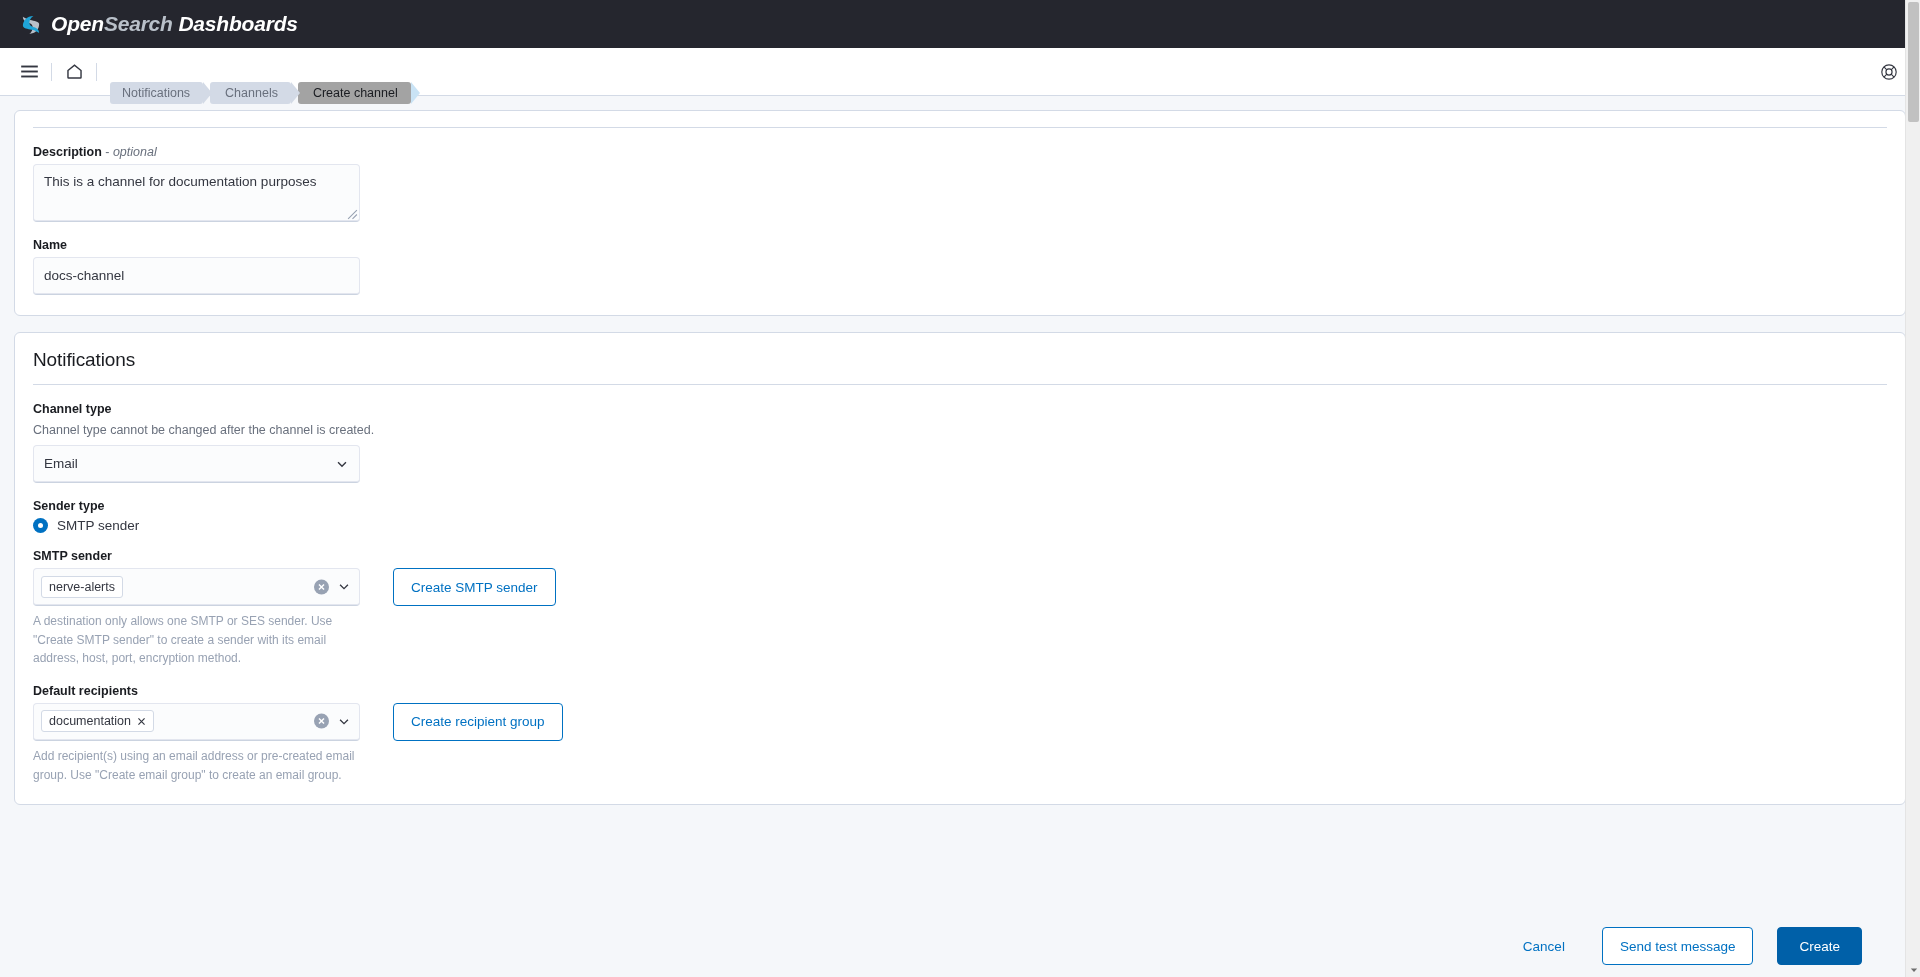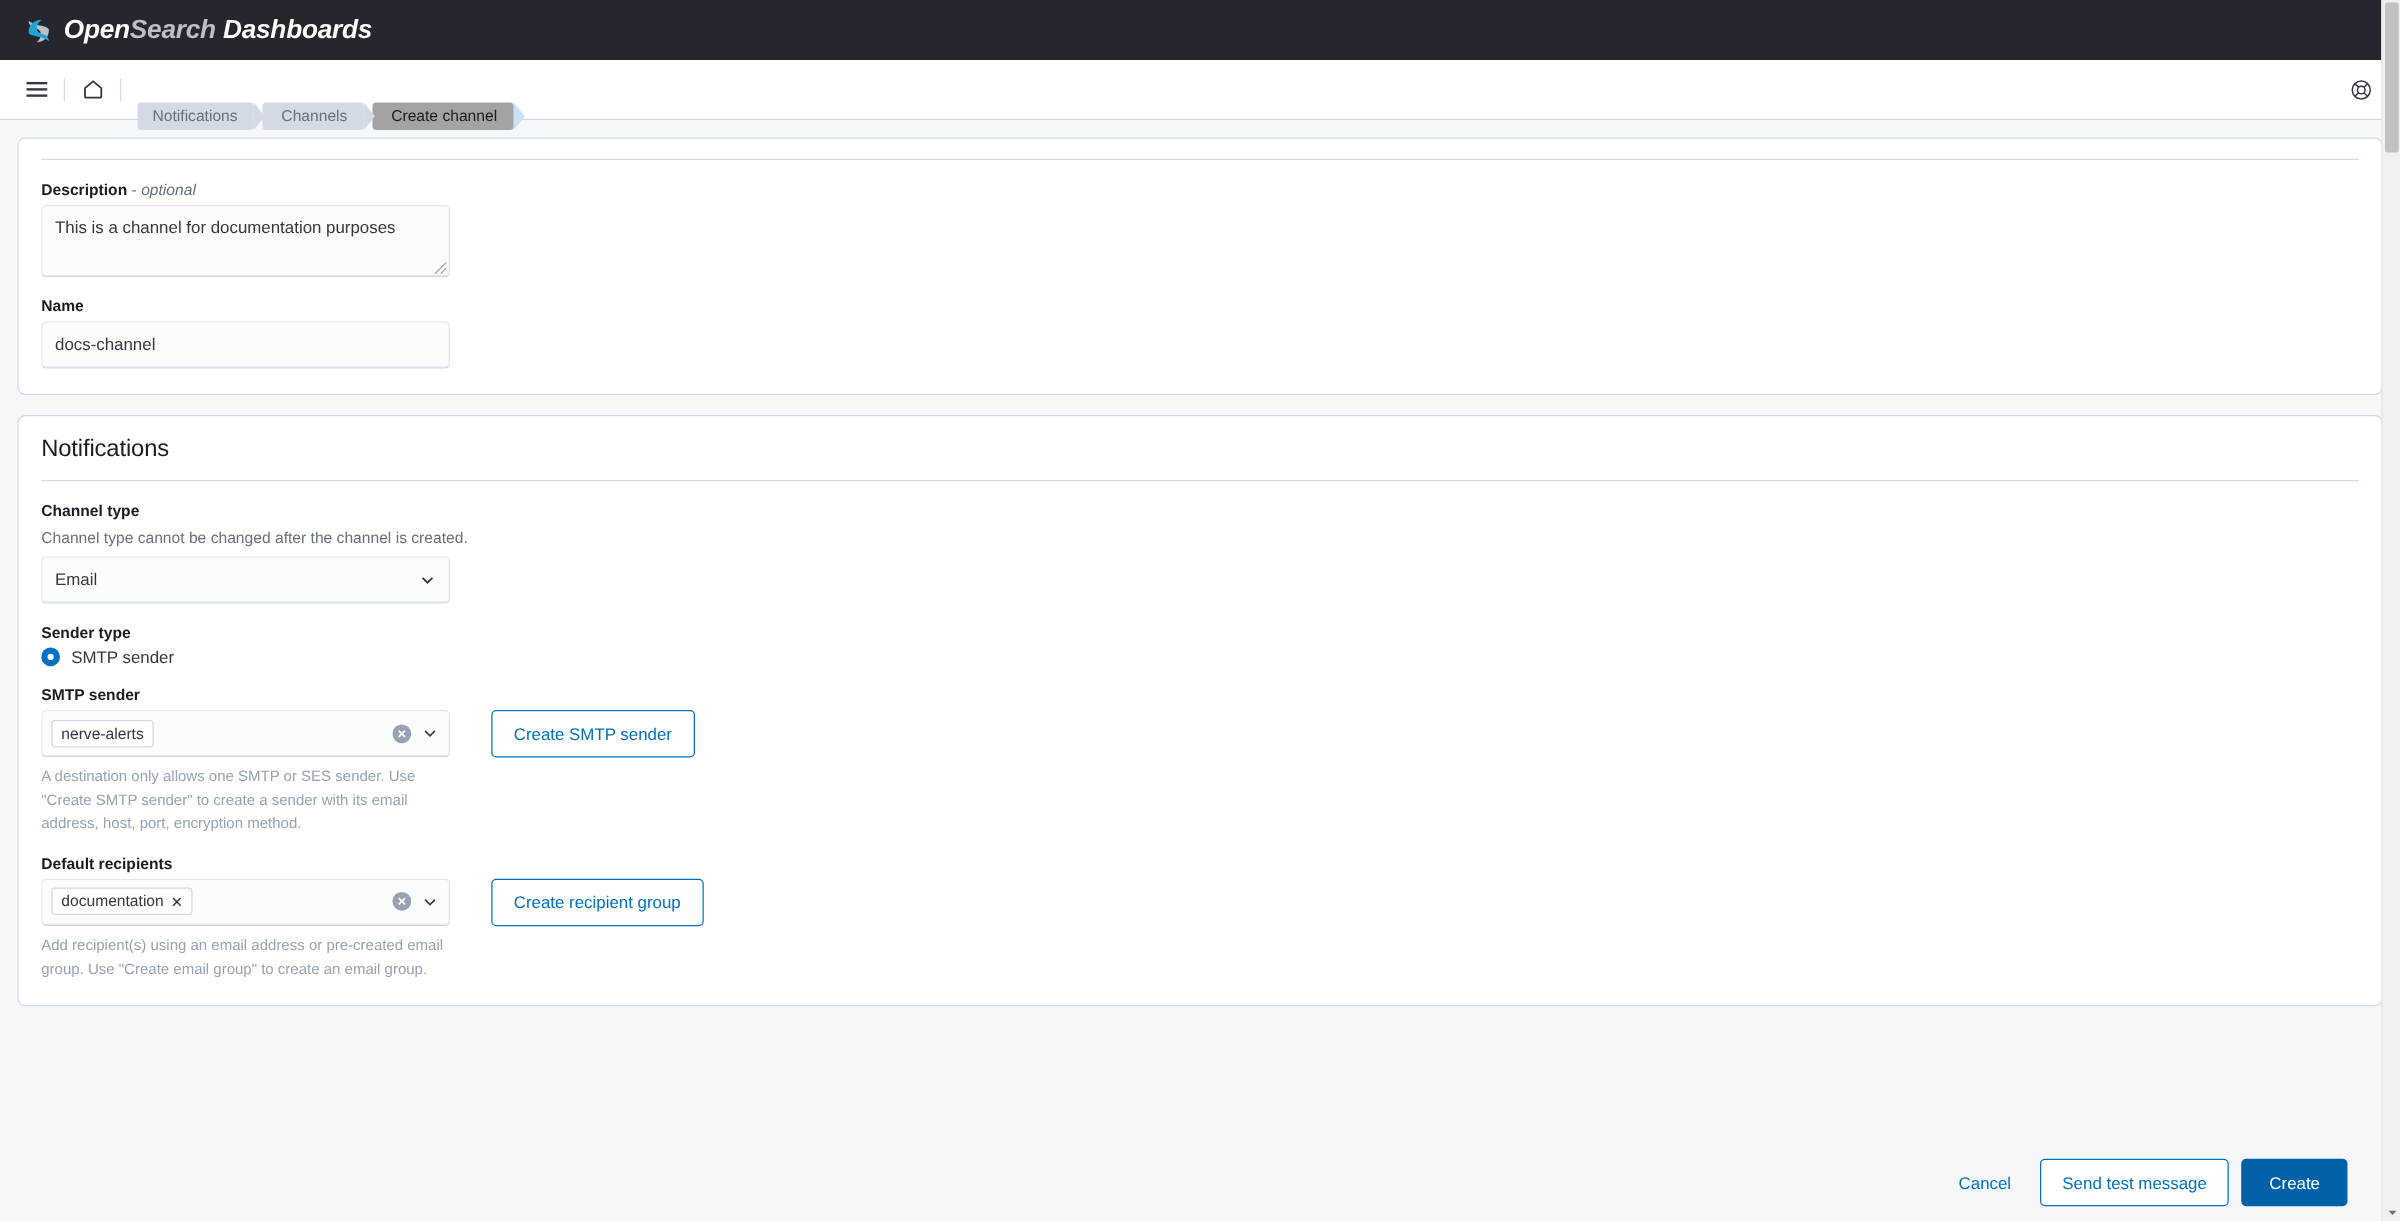--- a/index.html
+++ b/index.html
@@ -341,26 +341,26 @@
     background: #0060a8;
     border: 1px solid #0060a8;
     color: #ffffff;
     height: 38px;
     padding: 0 21px;
   }
 
   
   .footer-bar {
     position: absolute;
-    left: 0; right: 0; bottom: 0;
+    left: 0; right: 16px; bottom: 0;
     height: 62px;
     display: flex;
     align-items: center;
     justify-content: flex-end;
-    gap: 10px;
+    gap: 24px;
     padding-right: 42px;
     background: #f5f7fa;
   }
 
   
   .scrollbar {
     position: absolute;
     right: 0; top: 0;
     width: 15px;
     height: 100%;

